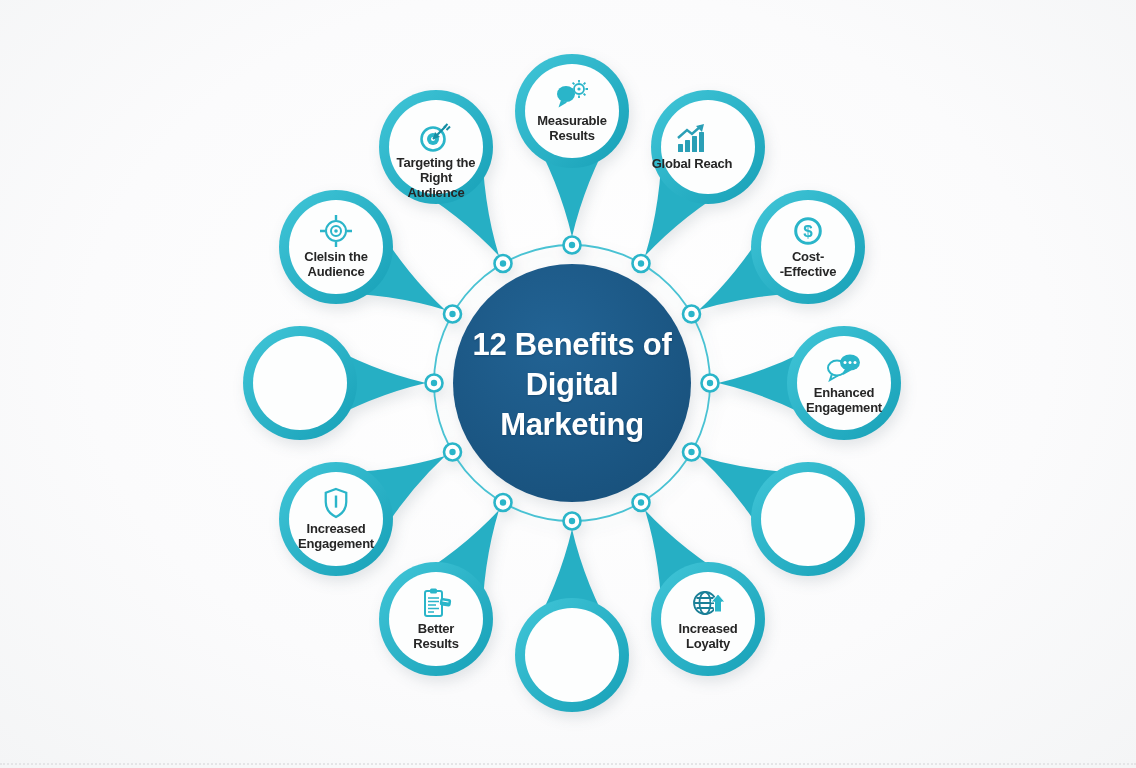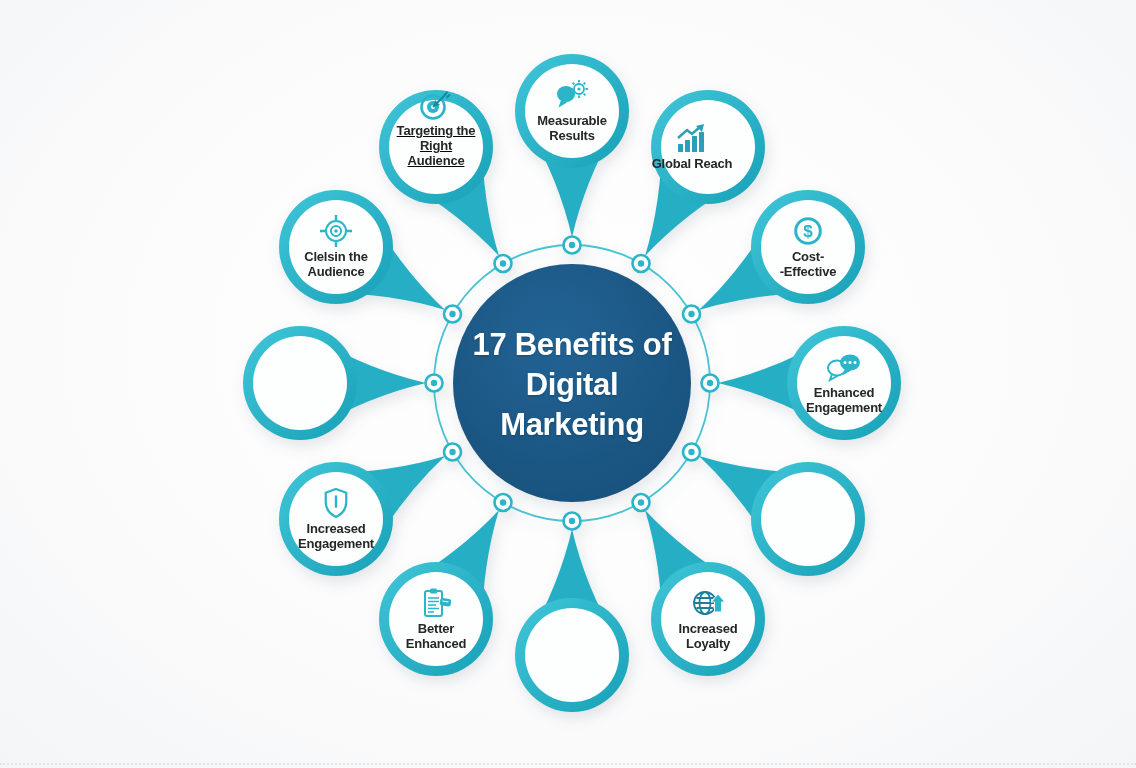--- a/index.html
+++ b/index.html
@@ -31,21 +31,21 @@
   .node-icon{display:flex;align-items:center;justify-content:center;height:32px;}
   .node-label{
     font-size:13px;font-weight:700;color:#262626;line-height:1.13;
     white-space:pre-line;letter-spacing:-0.2px;
   }
   .bottom-dots{
     position:absolute;left:0;right:0;bottom:3px;height:0;
     border-top:2px dotted #e4e5e7;
   }
   
-  .nc0{left:522px;top:66px;}   .nc1{left:386px;top:84px;text-decoration:underline;}
+  .nc0{left:522px;top:66px;}   .nc1{left:386px;top:116px;}
   .nc2{left:642px;top:102px;}  .nc3{left:286px;top:202px;}
   .nc4{left:758px;top:202px;}  .nc5{left:250px;top:338px;}
   .nc6{left:794px;top:338px;}  .nc7{left:286px;top:474px;}
   .nc8{left:758px;top:474px;}  .nc9{left:386px;top:574px;}
   .nc10{left:658px;top:574px;} .nc11{left:522px;top:610px;}
 </style>
 </head>
 <body>
 
 <div class="stage">
@@ -170,21 +170,21 @@
         <circle class="dot-inner" r="3.2"></circle>
       </g>
     <g transform="translate(572,521)">
         <circle class="dot-outer" r="8.5"></circle>
         <circle class="dot-inner" r="3.2"></circle>
       </g>
 
     <circle class="center-fill" cx="572" cy="383" r="119"></circle>
   </svg>
 
-  <div class="center-title">17 Benefits of
+  <div class="center-title">12 Benefits of
 Digital
 Marketing</div>
 
   <div class="node-content nc0">
     <span class="node-icon">
       <svg width="36" height="30" viewBox="0 0 36 30">
         <g stroke="#2ab5c9" stroke-width="1.8" fill="none">
           <circle cx="25" cy="9" r="5"></circle>
           <path d="M31.5 9 H34 M25 15.5 V18 M18.5 9 H16 M25 2.5 V0 M29.6 13.6 l1.8 1.8 M20.4 13.6 l-1.8 1.8 M20.4 4.4 l-1.8 -1.8 M29.6 4.4 l1.8 -1.8"></path>
         </g>
@@ -286,21 +286,21 @@
     <span class="node-icon">
       <svg width="34" height="32" viewBox="0 0 34 32">
         <rect x="6" y="4" width="17" height="25" rx="2" fill="#ffffff" stroke="#2ab5c9" stroke-width="2"></rect>
         <rect x="11" y="1.5" width="7" height="5" rx="1.5" fill="#2ab5c9"></rect>
         <path d="M9 11 H20 M9 14.5 H20 M9 18 H17 M9 21.5 H20 M9 25 H15" stroke="#2ab5c9" stroke-width="1.6" fill="none"></path>
         <rect x="21" y="11.5" width="11" height="7.5" rx="2.2" fill="#2ab5c9" transform="rotate(8 26.5 15)"></rect>
         <path d="M23.5 14 l6 1" stroke="#ffffff" stroke-width="1.2"></path>
       </svg>
     </span>
     <span class="node-label">Better
-Enhanced</span>
+Results</span>
   </div>
 
   <div class="node-content nc10">
     <span class="node-icon">
       <svg width="36" height="32" viewBox="0 0 36 32">
         <g stroke="#1a7f97" stroke-width="1.8" fill="none">
           <circle cx="15" cy="16" r="11"></circle>
           <ellipse cx="15" cy="16" rx="5.5" ry="11"></ellipse>
           <path d="M6.5 11 H23.5 M4 16 H26 M6.5 21 H23.5"></path>
         </g>

